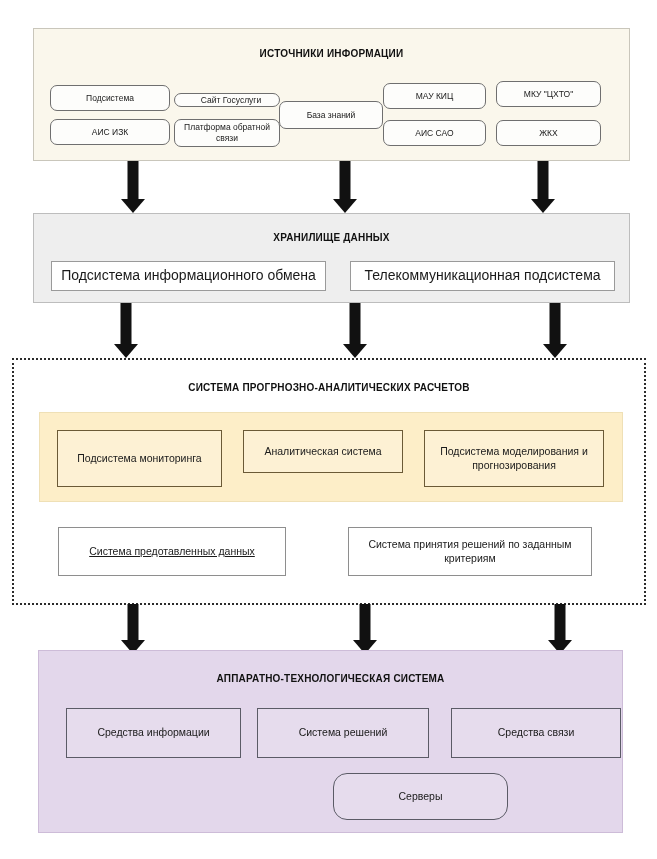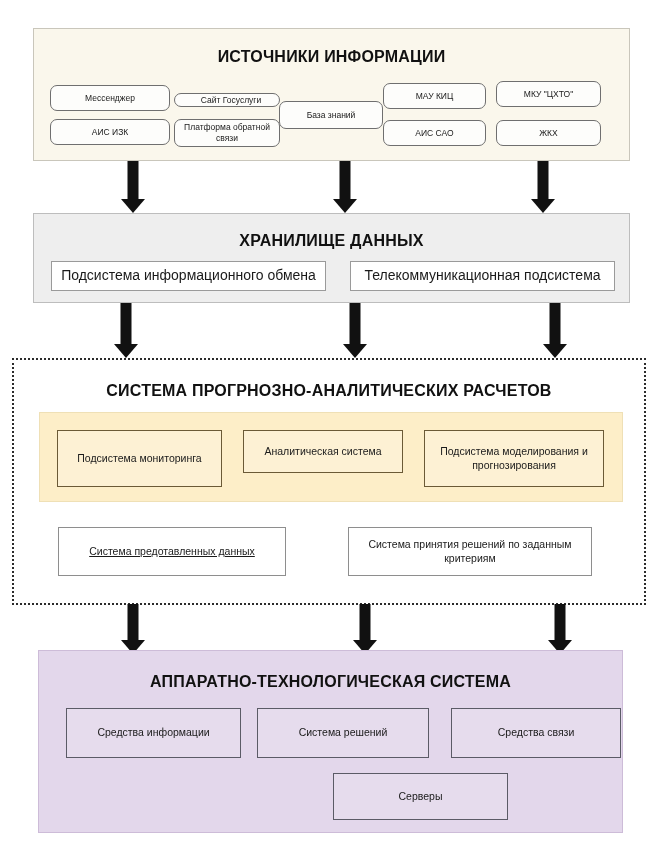--- a/index.html
+++ b/index.html
@@ -20,21 +20,21 @@
   .section{
     position:absolute;
     box-sizing:border-box;
     border:1px solid #b9b9b9;
   }
   .section-title{
     position:absolute;
     left:0;right:0;
     text-align:center;
     font-weight:bold;
-    font-size:16px;
+    font-size:10px;
     letter-spacing:.2px;
     color:#111;
   }
   .node{
     position:absolute;
     box-sizing:border-box;
     display:flex;
     align-items:center;
     justify-content:center;
     text-align:center;
@@ -130,21 +130,21 @@
   }
 </style>
 </head>
 <body>
 
 <div id="canvas">
 
   <div class="section sources">
     <div class="section-title">ИСТОЧНИКИ ИНФОРМАЦИИ</div>
 
-    <div class="node src-node" style="left:16px;top:56px;width:120px;height:26px;">Мессенджер</div>
+    <div class="node src-node" style="left:16px;top:56px;width:120px;height:26px;">Подсистема</div>
 
     <div class="node src-node" style="left:140px;top:64px;width:106px;height:14px;padding-left:12px;">Сайт Госуслуги</div>
 
     <div class="node src-node" style="left:349px;top:54px;width:103px;height:26px;">МАУ КИЦ</div>
 
     <div class="node src-node" style="left:462px;top:52px;width:105px;height:26px;">МКУ "ЦХТО"</div>
 
     <div class="node src-node" style="left:16px;top:90px;width:120px;height:26px;">АИС ИЗК</div>
 
     <div class="node src-node" style="left:140px;top:90px;width:106px;height:28px;">Платформа обратной связи</div>
@@ -221,16 +221,16 @@
 
   <div class="section hardware">
     <div class="section-title">АППАРАТНО-ТЕХНОЛОГИЧЕСКАЯ СИСТЕМА</div>
 
     <div class="node hw-node" style="left:27px;top:57px;width:175px;height:50px;">Средства информации</div>
 
     <div class="node hw-node" style="left:218px;top:57px;width:172px;height:50px;">Система решений</div>
 
     <div class="node hw-node" style="left:412px;top:57px;width:170px;height:50px;">Средства связи</div>
 
-    <div class="node hw-node" style="left:294px;top:122px;width:175px;height:47px;">Серверы</div>
+    <div class="node hw-node" style="left:294px;top:122px;width:175px;height:47px;border-radius:14px;">Серверы</div>
   </div>
 
 </div>
 
 </body></html>

